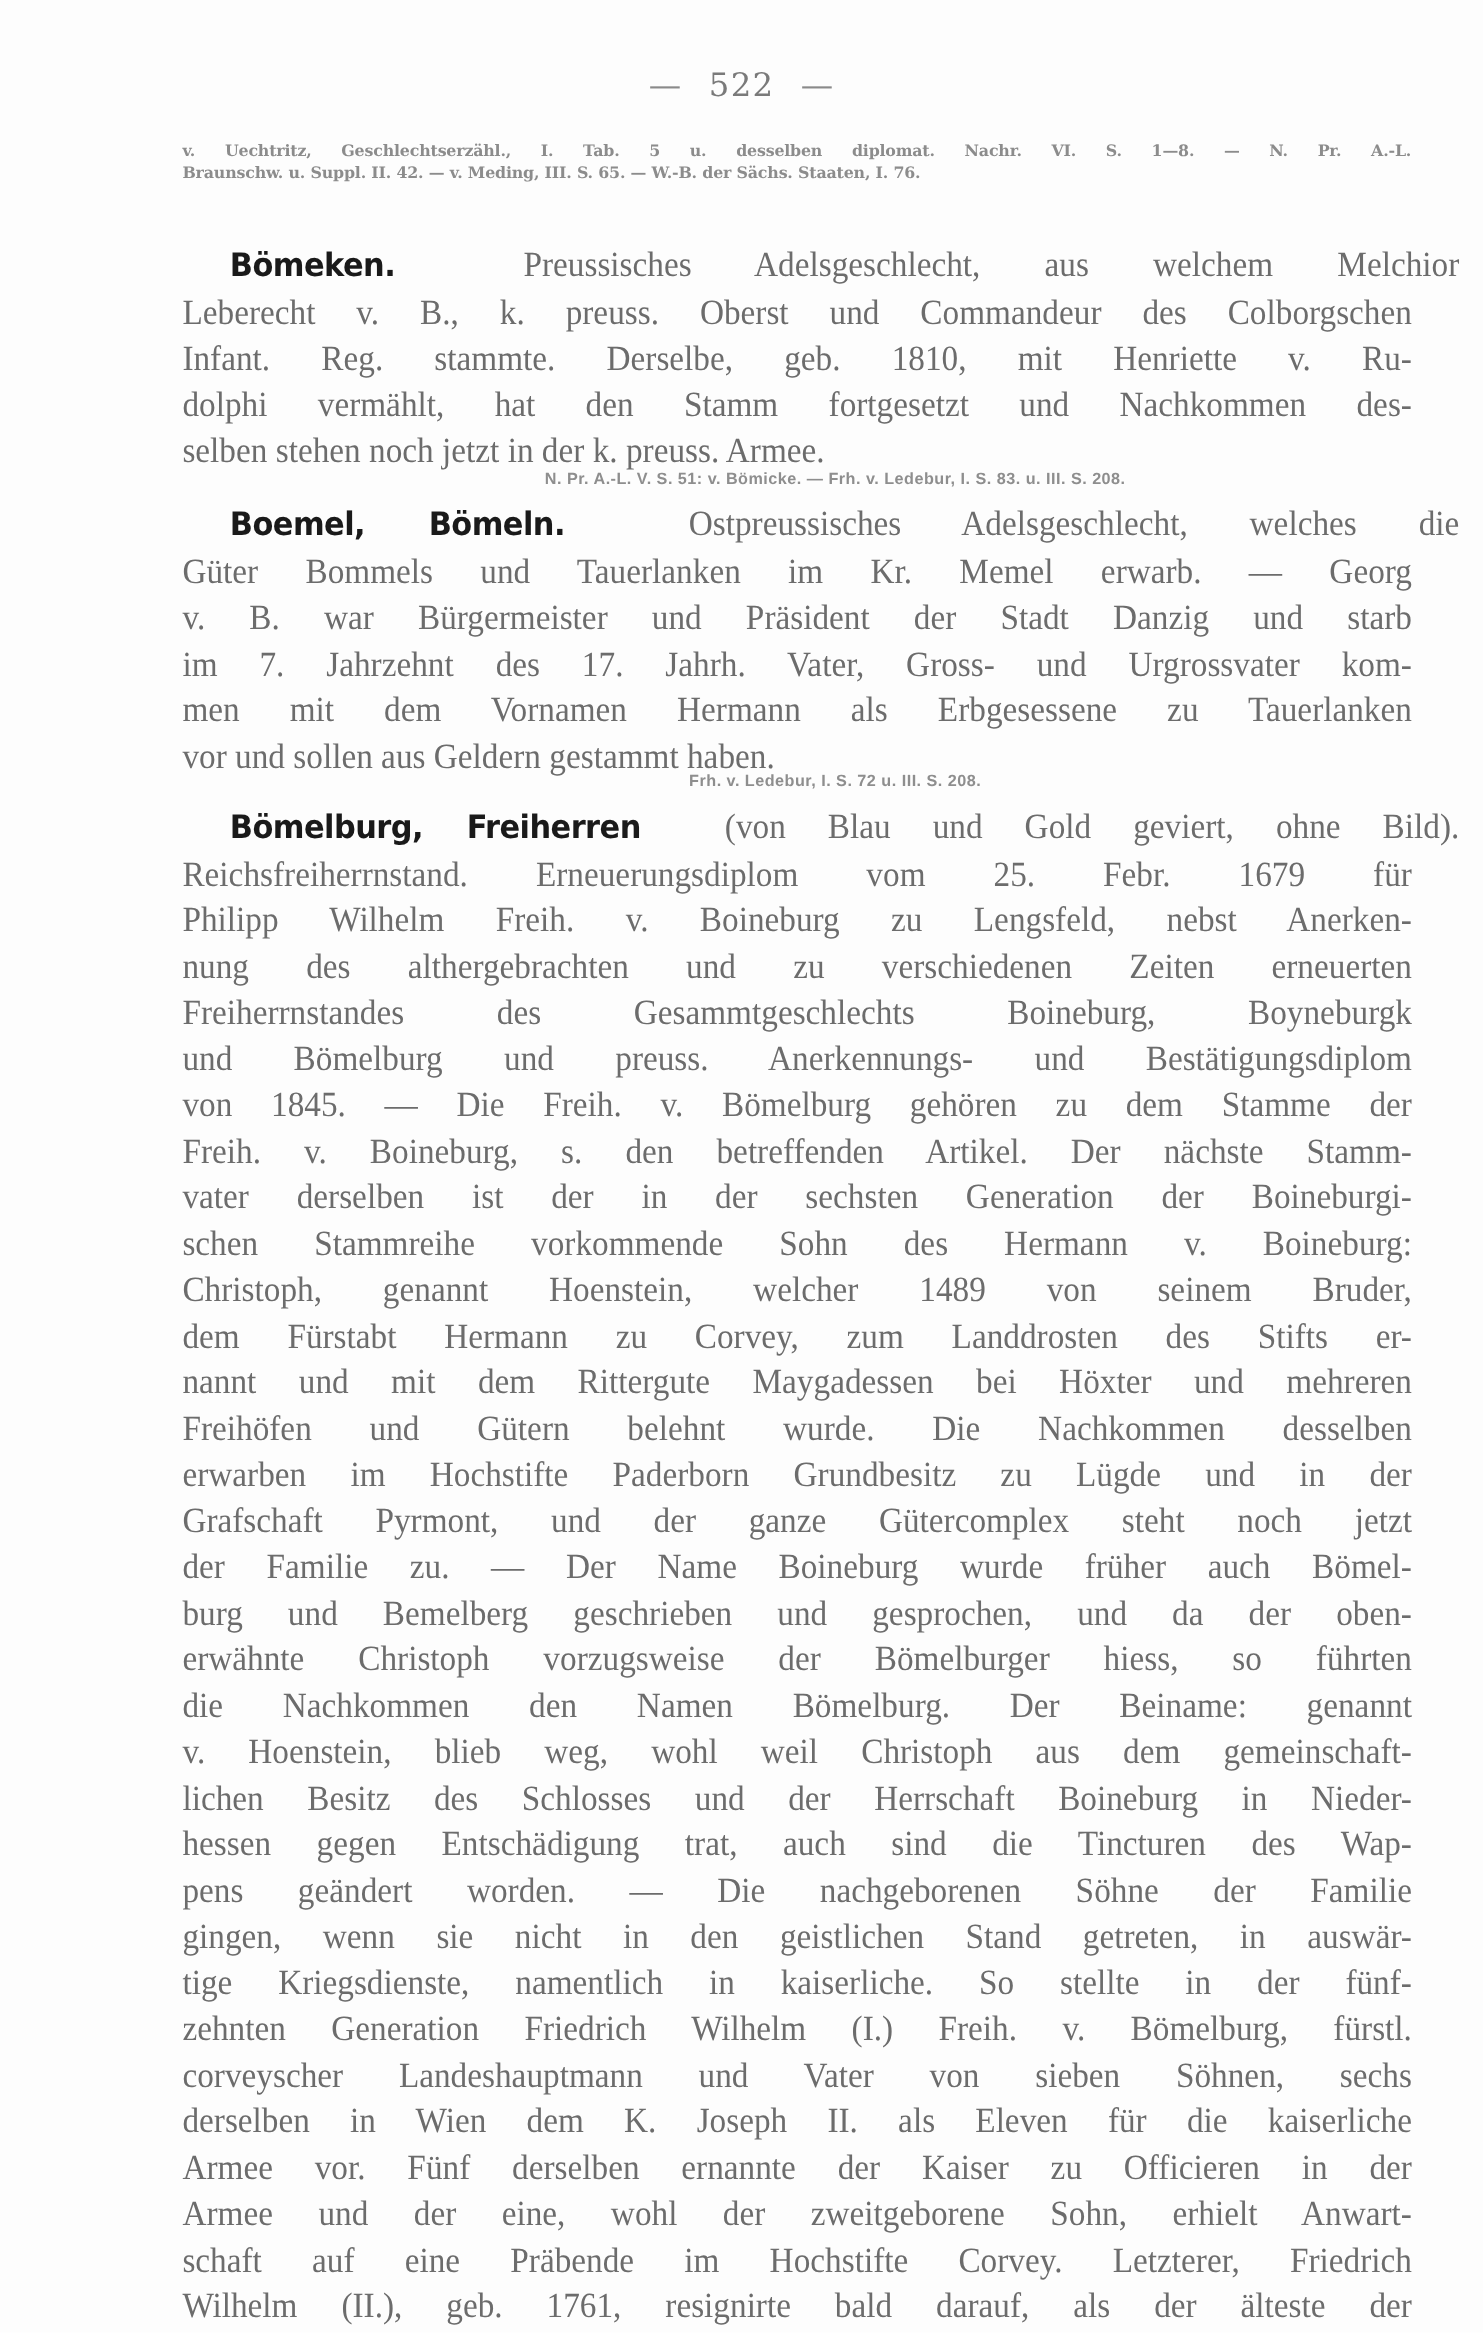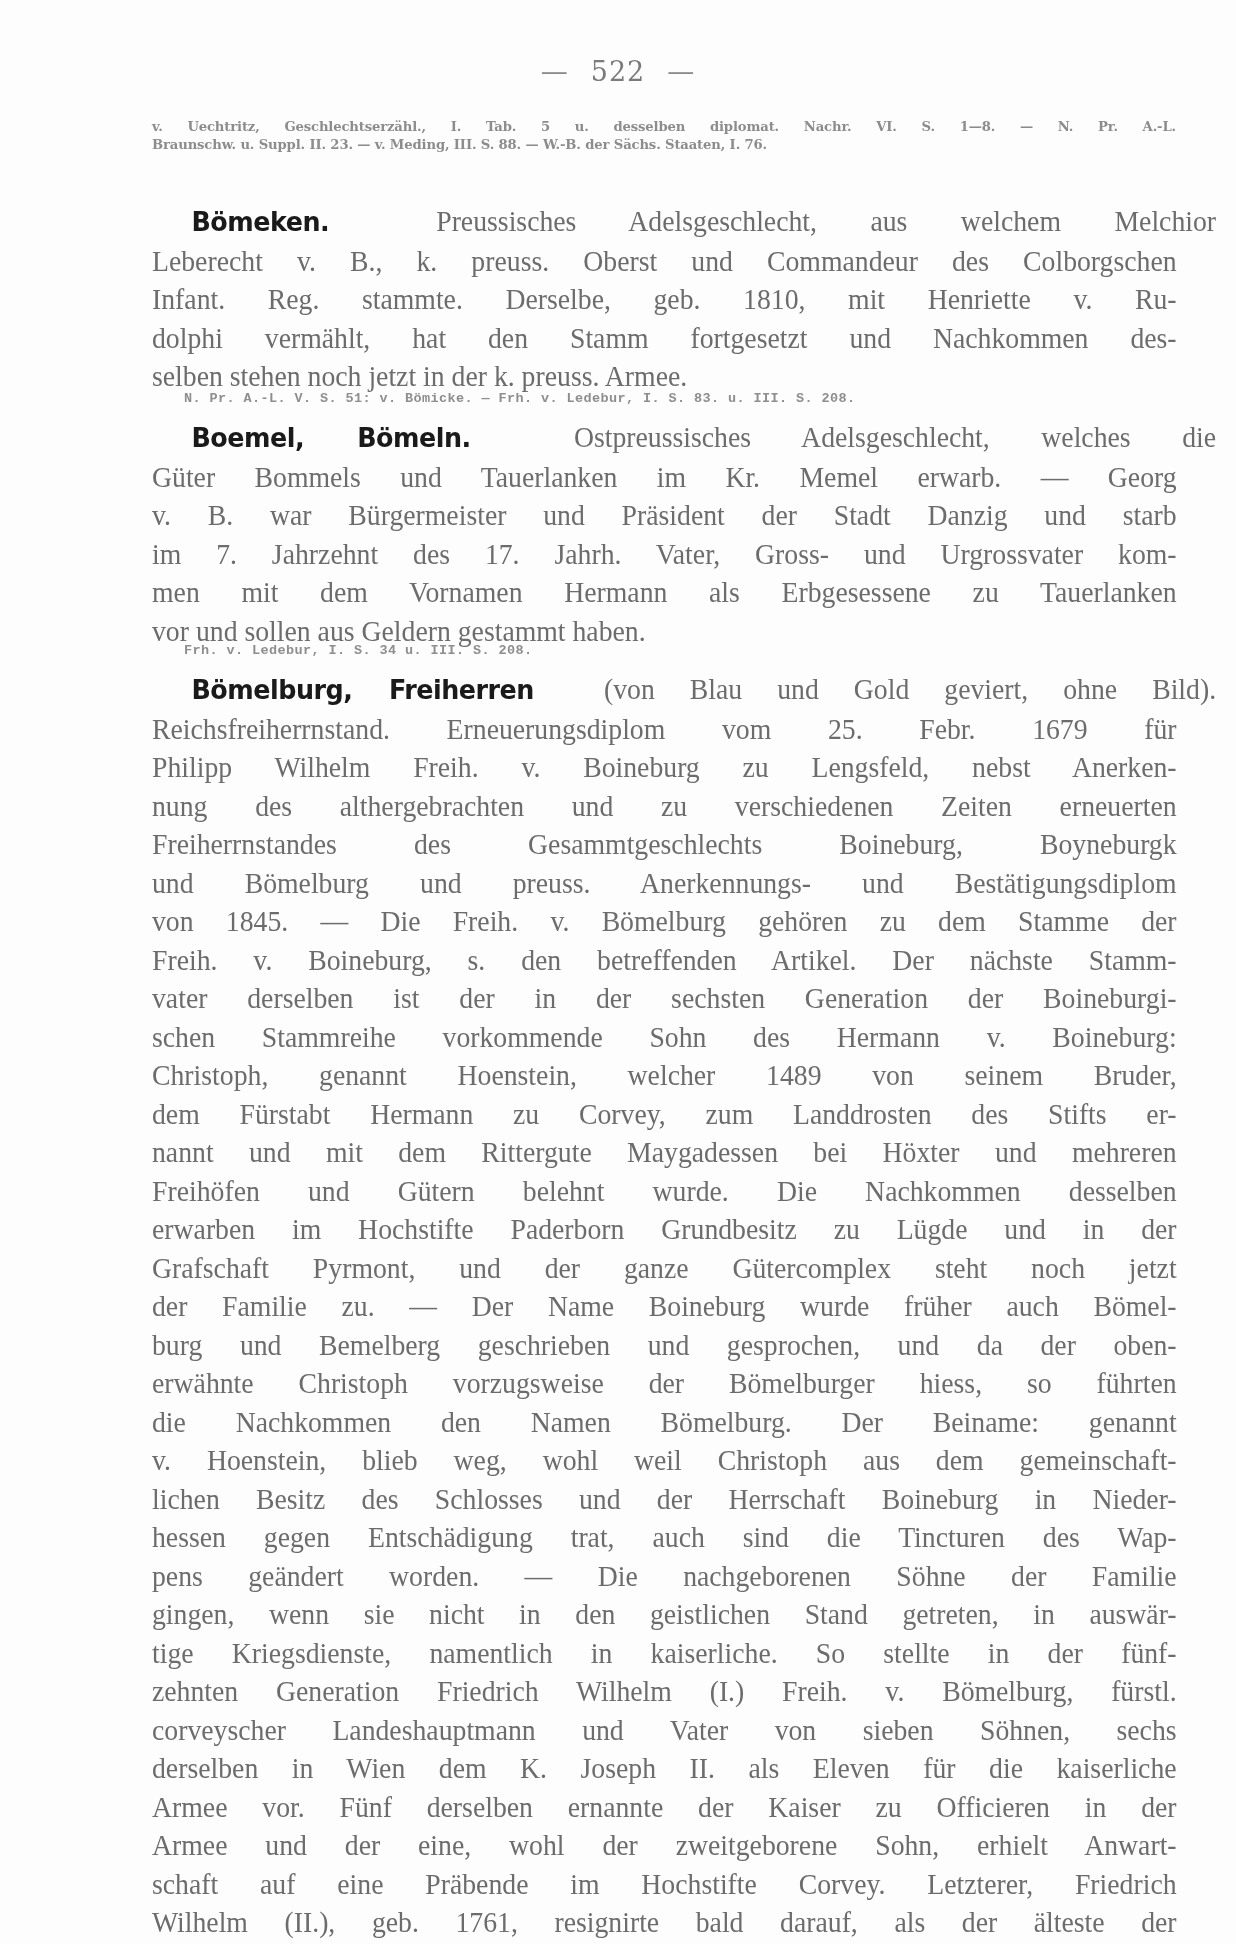--- a/index.html
+++ b/index.html
@@ -78,61 +78,62 @@
       font-family: "DejaVu Sans", sans-serif;
       font-weight: bold;
       color: #1a1a1a;
       letter-spacing: -0.5px;
       font-size: 27px;
     }
     .indent {
       padding-left: 42px;
     }
     .source {
-      font-family: Liberation Mono, monospace;
+      font-family: Liberation Sans, sans-serif;
       font-size: 13.5px;
       line-height: 22px;
       color: #8e8e8e;
       font-weight: bold;
       padding-left: 32px;
       letter-spacing: 0.4px;
+      text-align: center;
     }
   </style>
 </head>
 <body>
 
 <div class="page">
 
   <div class="page-number">
     <span class="dash">—</span><span>522</span><span class="dash">—</span>
   </div>
 
   <div class="text-block refs-top">
     <span class="line">v. Uechtritz, Geschlechtserzähl., I. Tab. 5 u. desselben diplomat. Nachr. VI. S. 1—8. — N. Pr. A.-L.</span>
-    <span class="line last">Braunschw. u. Suppl. II. 23. — v. Meding, III. S. 88. — W.-B. der Sächs. Staaten, I. 76.</span>
+    <span class="line last">Braunschw. u. Suppl. II. 42. — v. Meding, III. S. 65. — W.-B. der Sächs. Staaten, I. 76.</span>
   </div>
 
   <div class="text-block body-text" style="top:202px;">
     <span class="line indent"><span class="lemma">Bömeken.</span>&nbsp;&nbsp;<span>Preussisches Adelsgeschlecht, aus welchem Melchior</span></span>
     <span class="line">Leberecht v. B., k. preuss. Oberst und Commandeur des Colborgschen</span>
     <span class="line">Infant. Reg. stammte.  Derselbe, geb. 1810, mit Henriette v. Ru-</span>
     <span class="line">dolphi vermählt, hat den Stamm fortgesetzt und Nachkommen des-</span>
     <span class="line last">selben stehen noch jetzt in der k. preuss. Armee.</span>
   </div>
   <div class="text-block source" style="top:388px;">N. Pr. A.-L. V. S. 51: v. Bömicke. — Frh. v. Ledebur, I. S. 83. u. III. S. 208.</div>
 
   <div class="text-block body-text" style="top:418px;">
     <span class="line indent"><span class="lemma">Boemel, Bömeln.</span>&nbsp;&nbsp;<span>Ostpreussisches Adelsgeschlecht, welches die</span></span>
     <span class="line">Güter Bommels und Tauerlanken im Kr. Memel erwarb. — Georg</span>
     <span class="line">v. B. war Bürgermeister und Präsident der Stadt Danzig und starb</span>
     <span class="line">im 7. Jahrzehnt des 17. Jahrh. Vater, Gross- und Urgrossvater kom-</span>
     <span class="line">men mit dem Vornamen Hermann als Erbgesessene zu Tauerlanken</span>
     <span class="line last">vor und sollen aus Geldern gestammt haben.</span>
   </div>
-  <div class="text-block source" style="top:640px;">Frh. v. Ledebur, I. S. 34 u. III. S. 208.</div>
+  <div class="text-block source" style="top:640px;">Frh. v. Ledebur, I. S. 72 u. III. S. 208.</div>
 
   <div class="text-block body-text" style="top:670px;">
     <span class="line indent"><span class="lemma">Bömelburg, Freiherren</span>&nbsp;&nbsp;<span>(von Blau und Gold geviert, ohne Bild).</span></span>
     <span class="line">Reichsfreiherrnstand.  Erneuerungsdiplom vom 25. Febr. 1679 für</span>
     <span class="line">Philipp Wilhelm Freih. v. Boineburg zu Lengsfeld, nebst Anerken-</span>
     <span class="line">nung des althergebrachten und zu verschiedenen Zeiten erneuerten</span>
     <span class="line">Freiherrnstandes des Gesammtgeschlechts Boineburg, Boyneburgk</span>
     <span class="line">und Bömelburg und preuss. Anerkennungs- und Bestätigungsdiplom</span>
     <span class="line">von 1845. — Die Freih. v. Bömelburg gehören zu dem Stamme der</span>
     <span class="line">Freih. v. Boineburg, s. den betreffenden Artikel.  Der nächste Stamm-</span>

